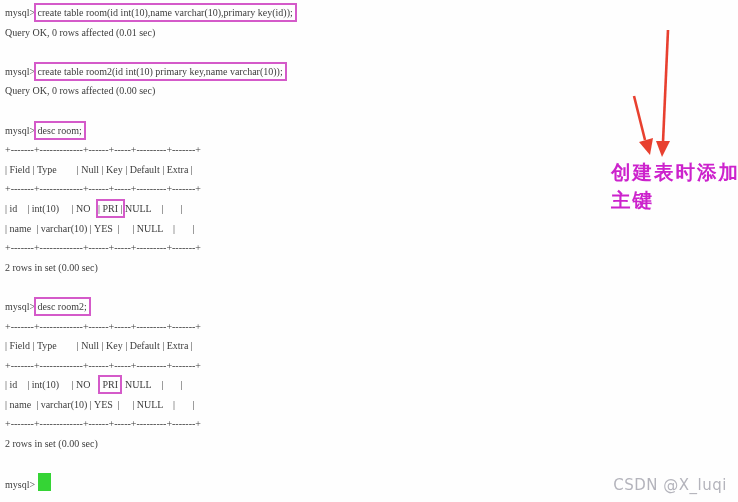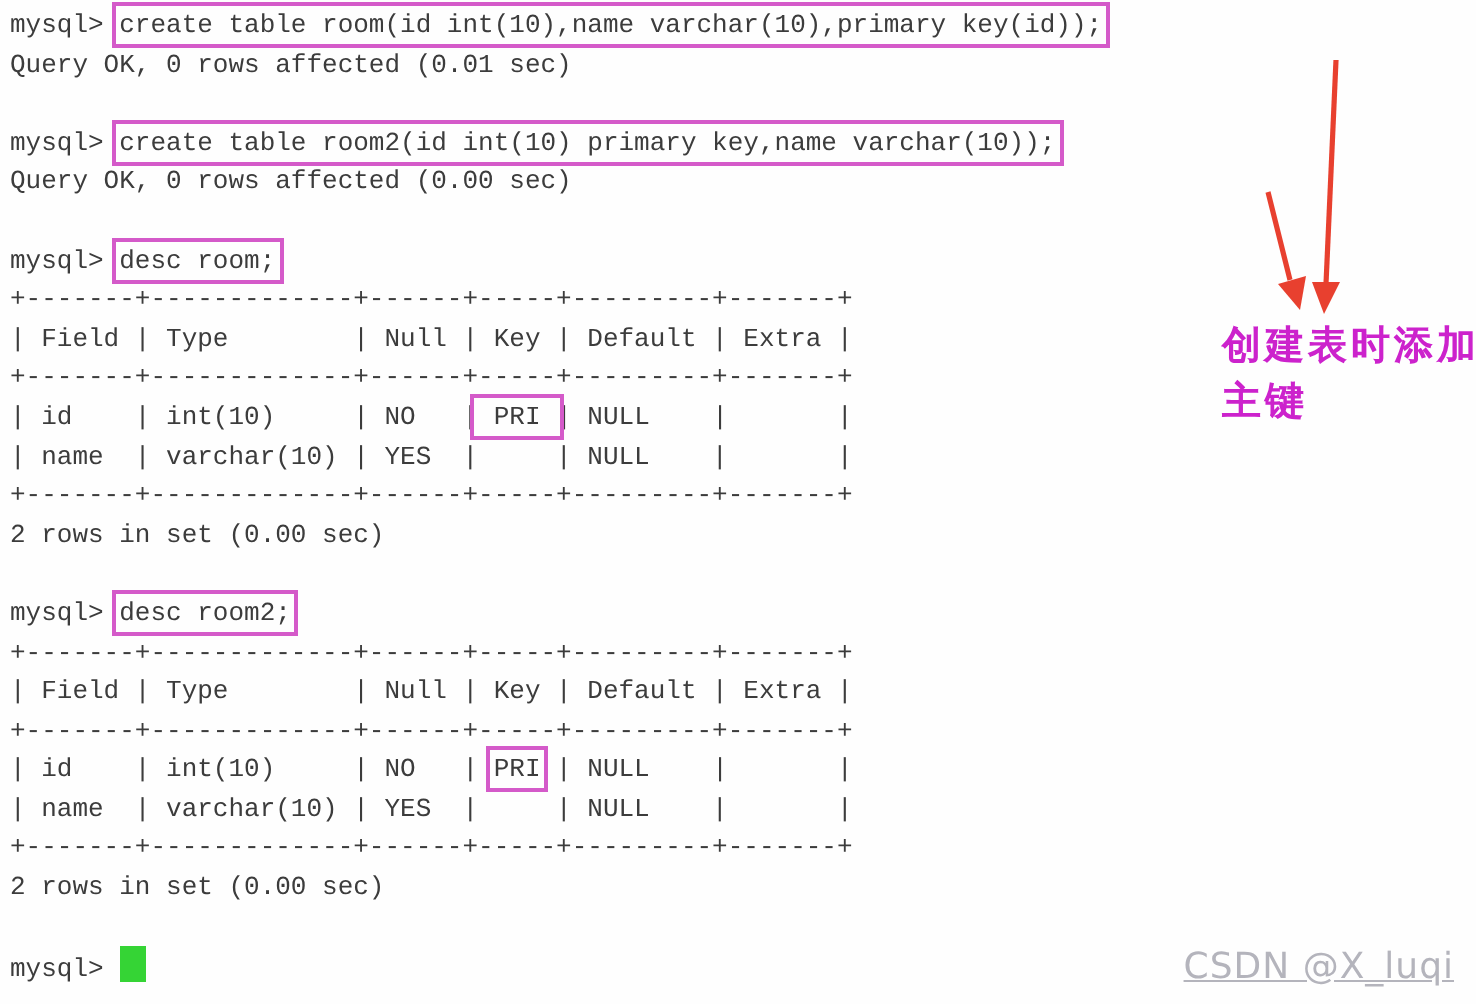--- a/index.html
+++ b/index.html
@@ -22,22 +22,22 @@
     font-family: "DejaVu Sans", "Liberation Sans", sans-serif;
   }
   .screen {
     position: absolute;
     inset: 0;
   }
   .terminal {
     position: absolute;
     left: 5px;
     top: 3px;
-    font-family: Liberation Mono, monospace;
-    font-size: 13px;
+    font-family: Liberation Serif, serif;
+    font-size: 10px;
     line-height: 19.6px;
     white-space: pre;
     color: var(--text);
   }
   .line { height: 19.6px; }
   .boxed {
     outline: 2px solid var(--box);
     outline-offset: 2px;
   }
   .cursor {
@@ -62,23 +62,22 @@
     line-height: 28px;
     font-weight: 700;
     letter-spacing: 2px;
     white-space: nowrap;
   }
   .watermark {
     position: absolute;
     right: 11px;
     bottom: 8px;
     color: var(--watermark);
-    font-size: 18px;
+    font-size: 15px;
     letter-spacing: 0.5px;
-    text-decoration: underline;
   }
 </style>
 </head>
 <body>
 
 <div class="screen">
 
   <div class="terminal" id="terminal"><div class="line"><span>mysql&gt; </span><span class="boxed">create table room(id int(10),name varchar(10),primary key(id));</span></div><div class="line"><span>Query OK, 0 rows affected (0.01 sec)</span></div><div class="line">&nbsp;</div><div class="line"><span>mysql&gt; </span><span class="boxed">create table room2(id int(10) primary key,name varchar(10));</span></div><div class="line"><span>Query OK, 0 rows affected (0.00 sec)</span></div><div class="line">&nbsp;</div><div class="line"><span>mysql&gt; </span><span class="boxed">desc room;</span></div><div class="line"><span>+-------+-------------+------+-----+---------+-------+</span></div><div class="line"><span>| Field | Type        | Null | Key | Default | Extra |</span></div><div class="line"><span>+-------+-------------+------+-----+---------+-------+</span></div><div class="line"><span>| id    | int(10)     | NO   |</span><span class="boxed"> PRI </span><span>| NULL    |       |</span></div><div class="line"><span>| name  | varchar(10) | YES  |     | NULL    |       |</span></div><div class="line"><span>+-------+-------------+------+-----+---------+-------+</span></div><div class="line"><span>2 rows in set (0.00 sec)</span></div><div class="line">&nbsp;</div><div class="line"><span>mysql&gt; </span><span class="boxed">desc room2;</span></div><div class="line"><span>+-------+-------------+------+-----+---------+-------+</span></div><div class="line"><span>| Field | Type        | Null | Key | Default | Extra |</span></div><div class="line"><span>+-------+-------------+------+-----+---------+-------+</span></div><div class="line"><span>| id    | int(10)     | NO   | </span><span class="boxed">PRI</span><span> | NULL    |       |</span></div><div class="line"><span>| name  | varchar(10) | YES  |     | NULL    |       |</span></div><div class="line"><span>+-------+-------------+------+-----+---------+-------+</span></div><div class="line"><span>2 rows in set (0.00 sec)</span></div><div class="line">&nbsp;</div><div class="line"><span>mysql&gt; </span><span class="cursor"></span></div></div>
 
   <svg class="arrows" width="738" height="502" viewBox="0 0 738 502">

